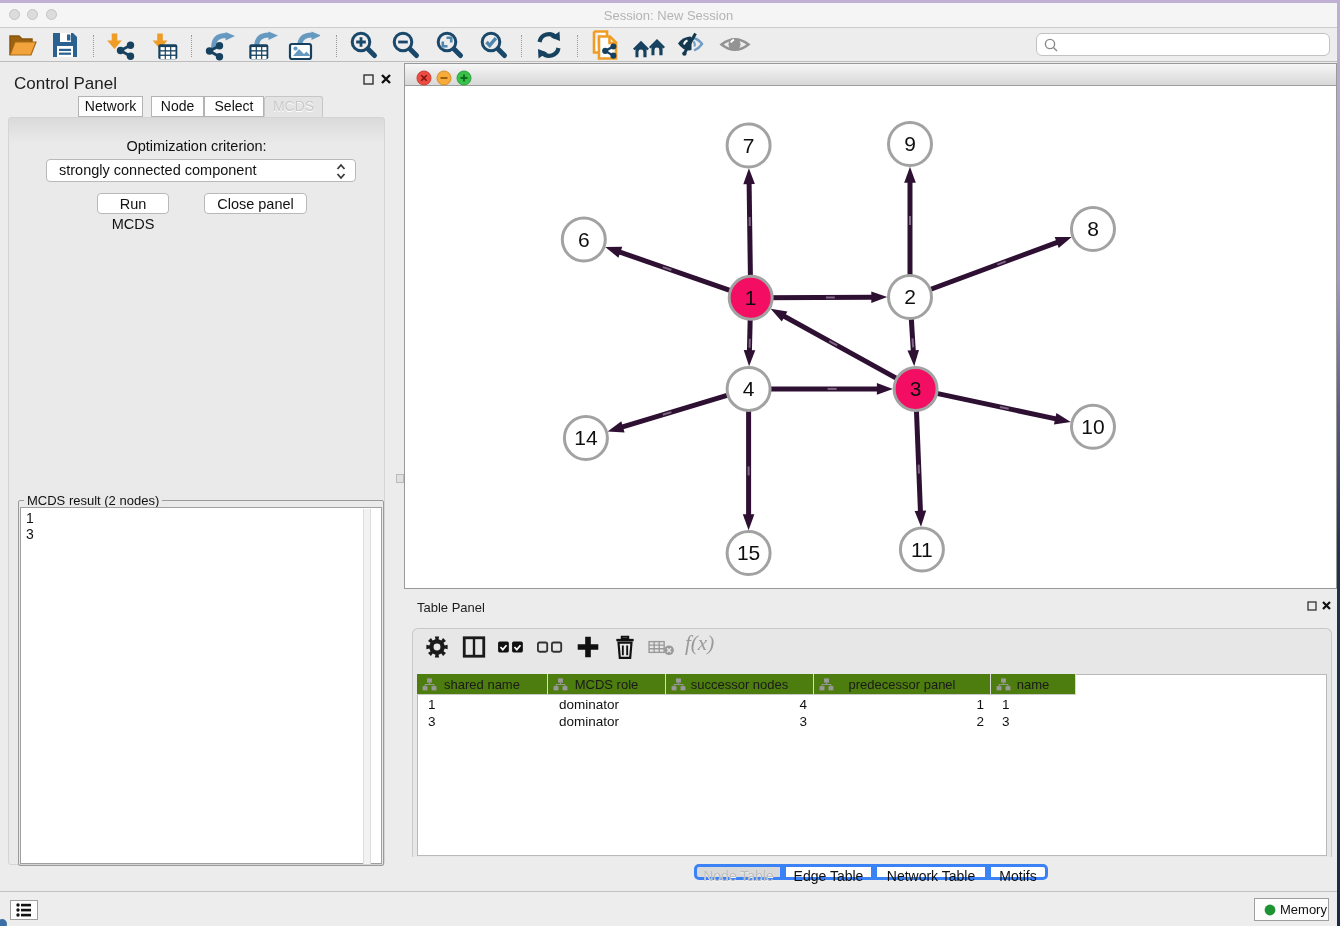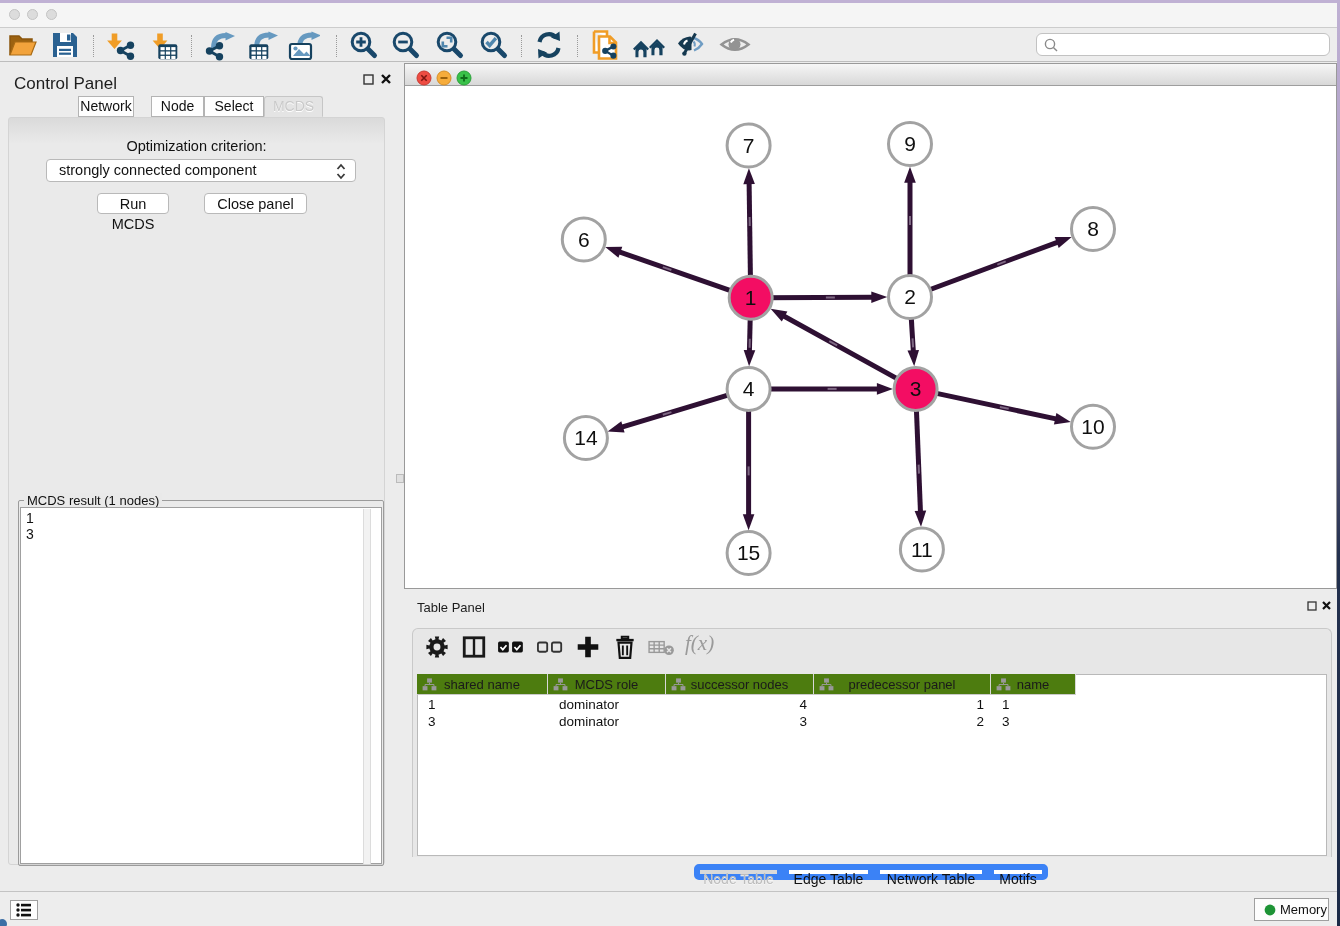--- a/index.html
+++ b/index.html
@@ -42,35 +42,36 @@
 #tpanel .hdr { position:absolute;left:13px;top:11px;font-size:13px;color:#1d1d1d; }
 #tinset { position:absolute;left:8px;top:39px;width:920px;height:229px;background:#e7e7e7;border:1px solid #c9c9c9;border-radius:6px 6px 0 0;border-bottom:none; }
 .fx { position:absolute;left:685px;top:631px;font-family:"Liberation Serif",serif;font-style:italic;font-size:21px;color:#9a9a9a; }
 #ttable { position:absolute;left:417px;top:674px;width:910px;height:182px;background:#fff;border:1px solid #b9b9b9; }
 .hc { position:absolute;top:674px;height:21px;background:#4d7c0f;border-right:1px solid #d8d8d8;border-bottom:1px solid #c9c9c9; }
 .hc .tri { position:absolute;left:5px;top:4px; }
 .hc .hl { position:absolute;left:0;top:3px;width:100%;text-align:center;font-size:13px;color:#1a1a1a; }
 .cell { position:absolute;font-size:13.5px;color:#111; }
 .cell.r { text-align:right; }
 
-.btab { position:absolute;top:864px;height:16px;background:#fff;border:6px solid #3b82f6;font-size:14px;color:#111;text-align:center;line-height:19px; }
+.btab { position:absolute;top:864px;height:16px;background:#fff;border:3px solid #3b82f6;font-size:14px;color:#111;text-align:center;line-height:19px; }
 .btab.sel { background:#d9d9d9;color:#bdbdbd;text-shadow:0 1px 0 #f5f5f5; }
 
 #statusbar { left:0;top:891px;width:1340px;height:35px;background:#ededed;border-top:1px solid #c3c3c3; }
 #lbtn { position:absolute;left:10px;top:8px;width:28px;height:20px;background:#fdfdfd;border:1px solid #9f9f9f; }
 #membtn { position:absolute;left:1254px;top:6px;width:75px;height:23px;background:#fdfdfd;border:1px solid #9f9f9f;font-size:13px;color:#111; }
 #rightstrip { left:1337px;top:0;width:3px;height:926px;background:linear-gradient(#bfb0d3 0%, #a89ac4 30%, #5c5a80 45%, #23304e 60%, #1c2a47 100%); }
 .splith { position:absolute;left:396px;top:474px;width:8px;height:9px;background:#e0e0e0;border:1px solid #bbb; }
 </style></head>
 <body>
 <div class="abs" id="topstrip"></div>
 <div class="abs" id="titlebar">
   <div class="dot" style="left:9px"></div>
     <div class="dot" style="left:27px"></div>
     <div class="dot" style="left:46px"></div>
+  <div class="t">Session: New Session</div>
 </div>
 <div class="abs" id="toolbar">
   <div class="tbi" style="left:6px;top:1px;width:32px;height:32px">
       <svg viewBox="0 0 32 32">
         <path d="M4 26 V7 h9 l3 3 h10 v4" fill="#9c6210" stroke="#8a560c" stroke-width="1.5"></path>
         <path d="M4 26 L9 13 h21 l-5 13 z" fill="#f2a33c" stroke="#a86a14" stroke-width="1.2"></path>
       </svg>
     </div>
     <div class="tbi" style="left:49px;top:1px;width:32px;height:32px">
       <svg viewBox="0 0 32 32">
@@ -254,37 +255,37 @@
     </div>
 </div>
 
 <div class="abs" id="cpanel">
   <div class="hdr">Control Panel</div>
   <svg class="wicons" style="left:363px;top:11px" width="30" height="13" viewBox="0 0 30 13">
       <rect x="1" y="2" width="9" height="9" fill="none" stroke="#333" stroke-width="1.4"></rect>
       <path d="M19 2 l8 8 M27 2 l-8 8" stroke="#111" stroke-width="2.4"></path>
     </svg>
   <div class="tabs" style="left:0;top:34px;width:392px">
-    <div class="tab" style="left:78px;width:56px">Network</div>
+    <div class="tab" style="left:78px;width:65px">Network</div>
     <div class="tab" style="left:151px;width:53px">Node</div>
     <div class="tab" style="left:204px;width:60px">Select</div>
     <div class="tab sel" style="left:264px;width:59px;border-radius:3px 3px 0 0">MCDS</div>
   </div>
   <div id="cpbody">
     <div id="optlabel">Optimization criterion:</div>
     <div id="selbox">strongly connected component
       <svg width="16" height="17" viewBox="0 0 16 17">
           <path d="M4.5 6 L8 2 l3.5 4" fill="none" stroke="#3a3a3a" stroke-width="1.8"></path>
           <path d="M4.5 11 L8 15 l3.5-4" fill="none" stroke="#3a3a3a" stroke-width="1.8"></path>
         </svg>
     </div>
     <div class="btn" style="left:88px;top:75px;width:72px">Run MCDS</div>
     <div class="btn" style="left:195px;top:75px;width:103px">Close panel</div>
     <div id="fieldset" style="top:382px;left:9px">
-      <div class="legend">MCDS result (1 nodes)</div>
+      <div class="legend">MCDS result (2 nodes)</div>
       <div id="resultbox">
         <div class="txt">1<br>3</div>
         <div class="sb"></div>
       </div>
     </div>
   </div>
 </div>
 <div class="splith"></div>
 <div style="position:absolute;left:863px;top:585px;width:11px;height:6px;background:#e3e3e3;border:1px solid #bdbdbd"></div>
 

